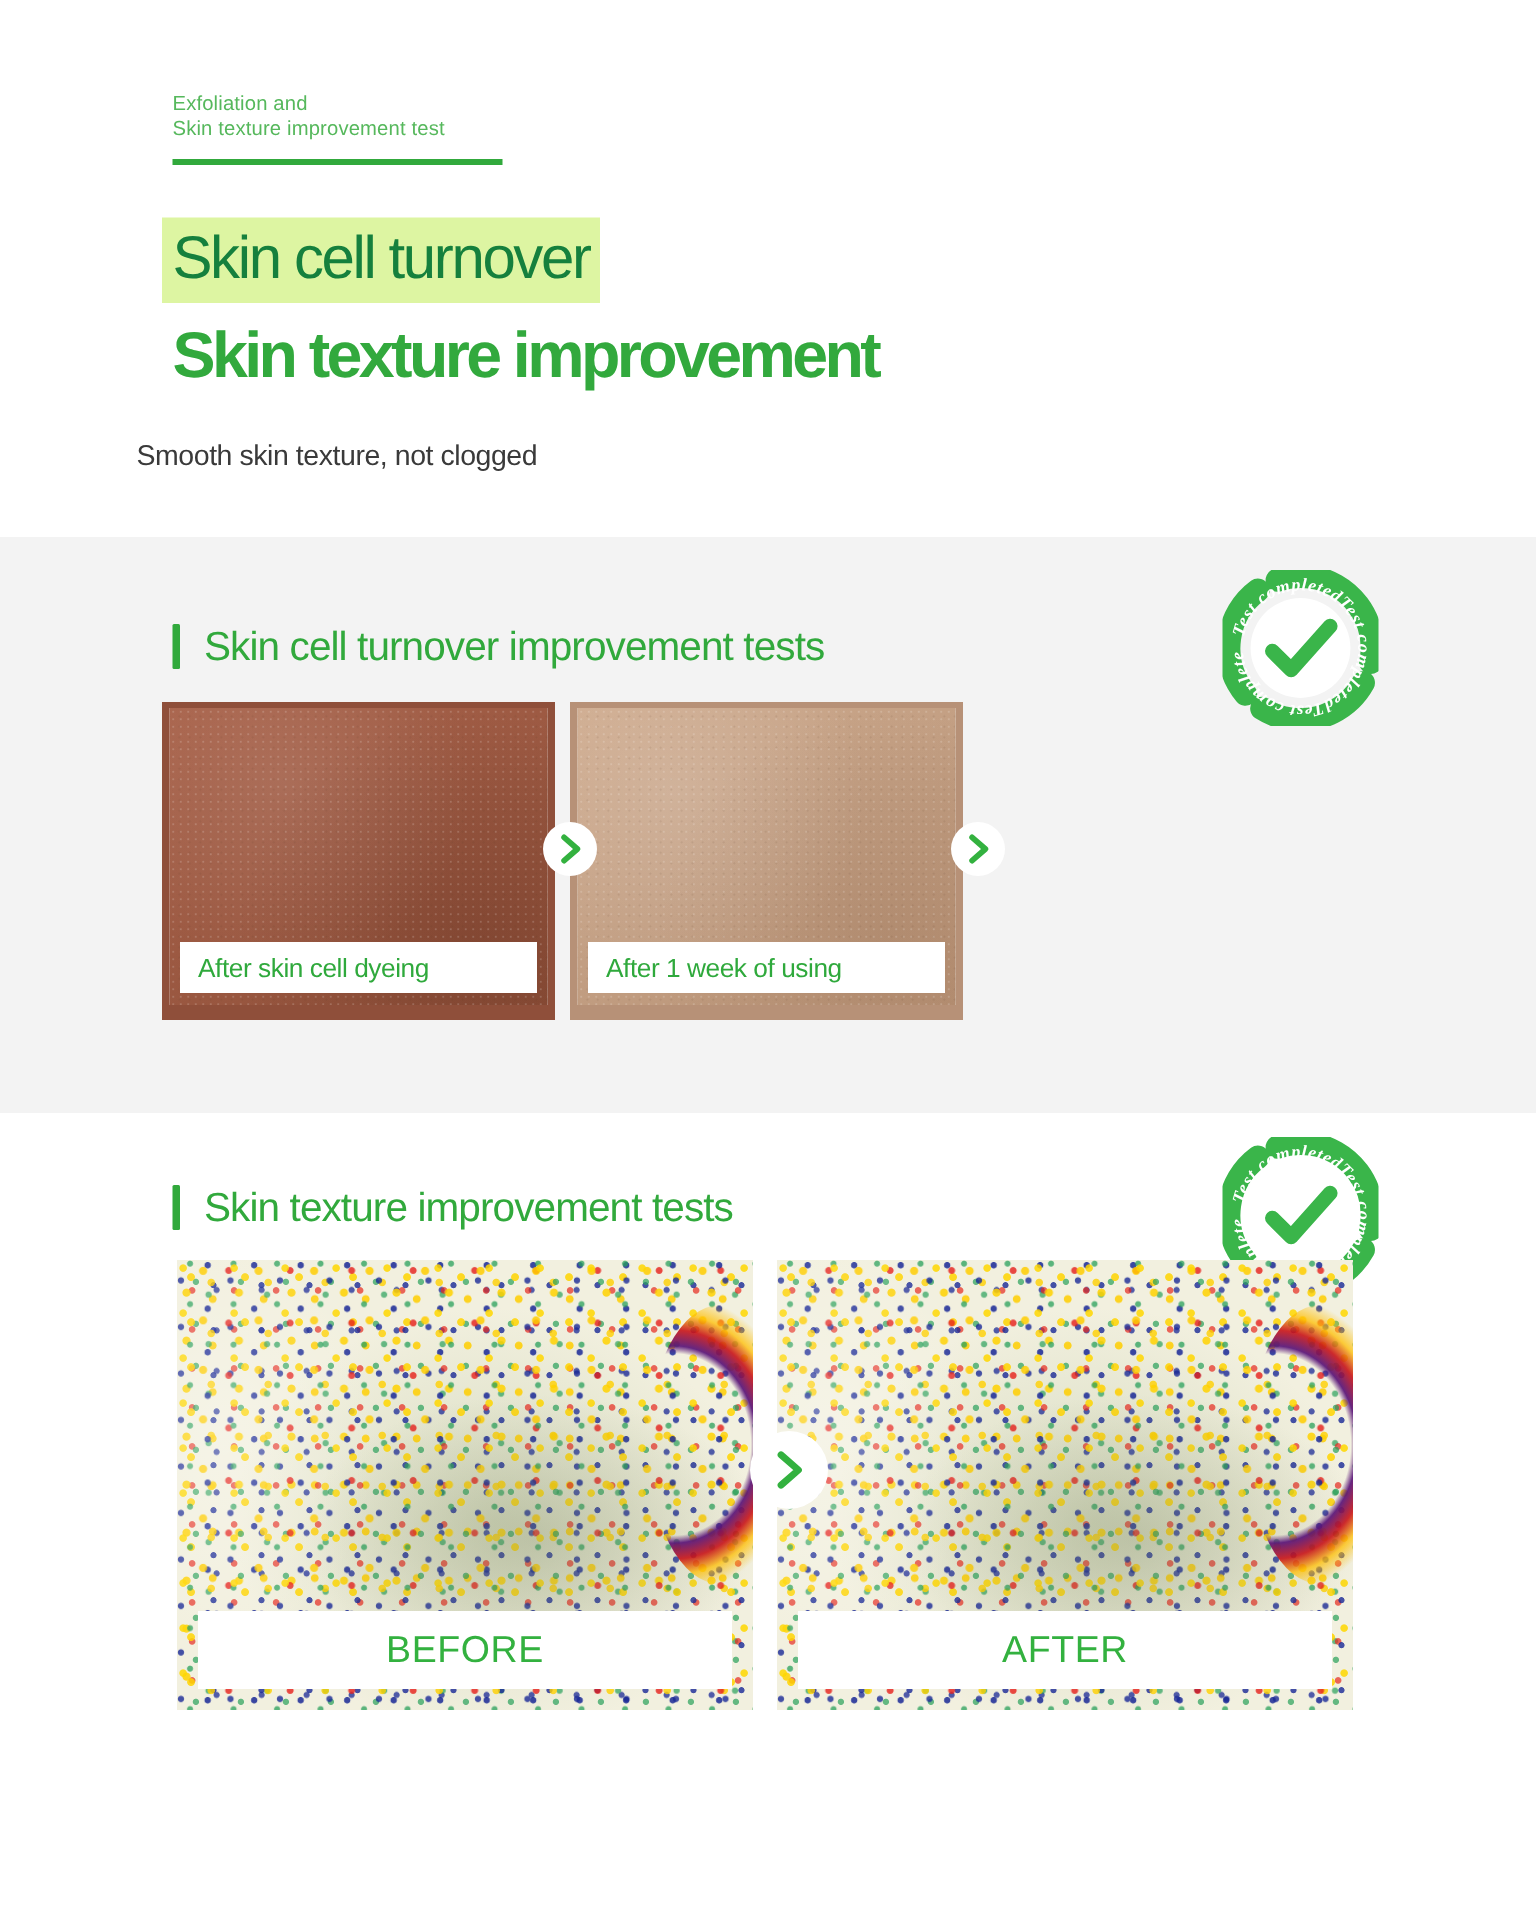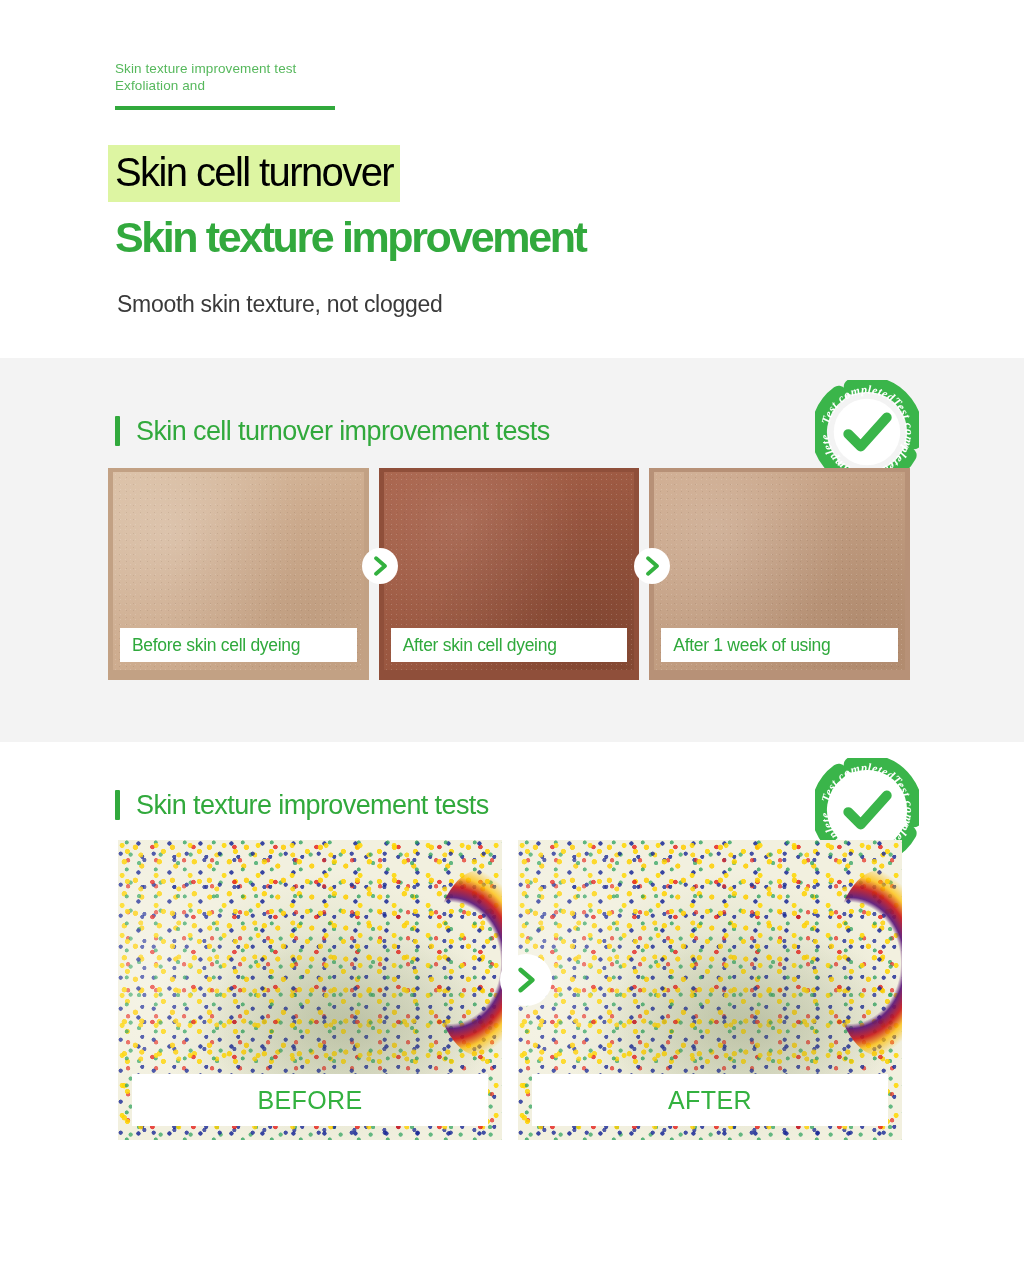--- a/index.html
+++ b/index.html
@@ -35,40 +35,40 @@
     height: 4px;
     background: #31a93c;
   }
   .highlight-wrap {
     margin-left: 108px;
     margin-top: 35px;
   }
   .highlight {
     display: inline-block;
     background: #ddf5a2;
-    color: #000000;
+    color: #15803d;
     font-size: 40px;
     line-height: 1.18;
     letter-spacing: -1.6px;
     padding: 4px 7px 6px 7px;
     font-weight: 400;
   }
   .headline {
     margin-left: 115px;
     margin-top: 12px;
     font-size: 43px;
     font-weight: 700;
     color: #32a93d;
     letter-spacing: -2.4px;
     line-height: 1.08;
   }
   .subcopy {
-    margin-left: 117px;
+    margin-left: 91px;
     margin-top: 26px;
-    font-size: 23px;
+    font-size: 19px;
     line-height: 31px;
     color: #3a3a3a;
     letter-spacing: -0.3px;
   }
 
   
   .band-gray {
     background: #f3f3f3;
     margin-top: 38px;
     padding: 58px 17px 62px 0;
@@ -269,22 +269,22 @@
     justify-content: center;
     z-index: 4;
   }
 </style>
 </head>
 <body>
 
 <section class="hero">
   <div>
     <div class="eyebrow">
+      <div>Exfoliation and</div>
       <div>Skin texture improvement test</div>
-      <div>Exfoliation and</div>
     </div>
     <div class="eyebrow-rule"></div>
   </div>
 
   <div class="highlight-wrap">
     <span class="highlight">Skin cell turnover</span>
   </div>
 
   <h1 class="headline">Skin texture improvement</h1>
 
@@ -315,28 +315,20 @@
         <text font-family="'Liberation Serif', serif" font-size="23" font-weight="700" font-style="italic" fill="#ffffff" letter-spacing="1">
           <textPath href="#ringA" startOffset="69%">Test completed</textPath>
         </text>
         <path d="M64,104 L88,128 L138,72" fill="none" stroke="#3ab54a" stroke-width="19" stroke-linecap="round" stroke-linejoin="round"></path>
       </svg>
     </span>
   </div>
 
   <div class="dye-row">
 
-    <div class="dye-cell tone-a">
-      <div class="dye-photo">
-        <div class="dye-skin">
-            <div class="grain"></div>
-          </div>
-      </div>
-      <div class="dye-caption">Before skin cell dyeing</div>
-    </div>
 
     <div class="dye-cell tone-b">
       <div class="dye-photo">
         <div class="dye-skin">
             <div class="grain"></div>
           </div>
       </div>
       <div class="dye-caption">After skin cell dyeing</div>
     </div>
 

